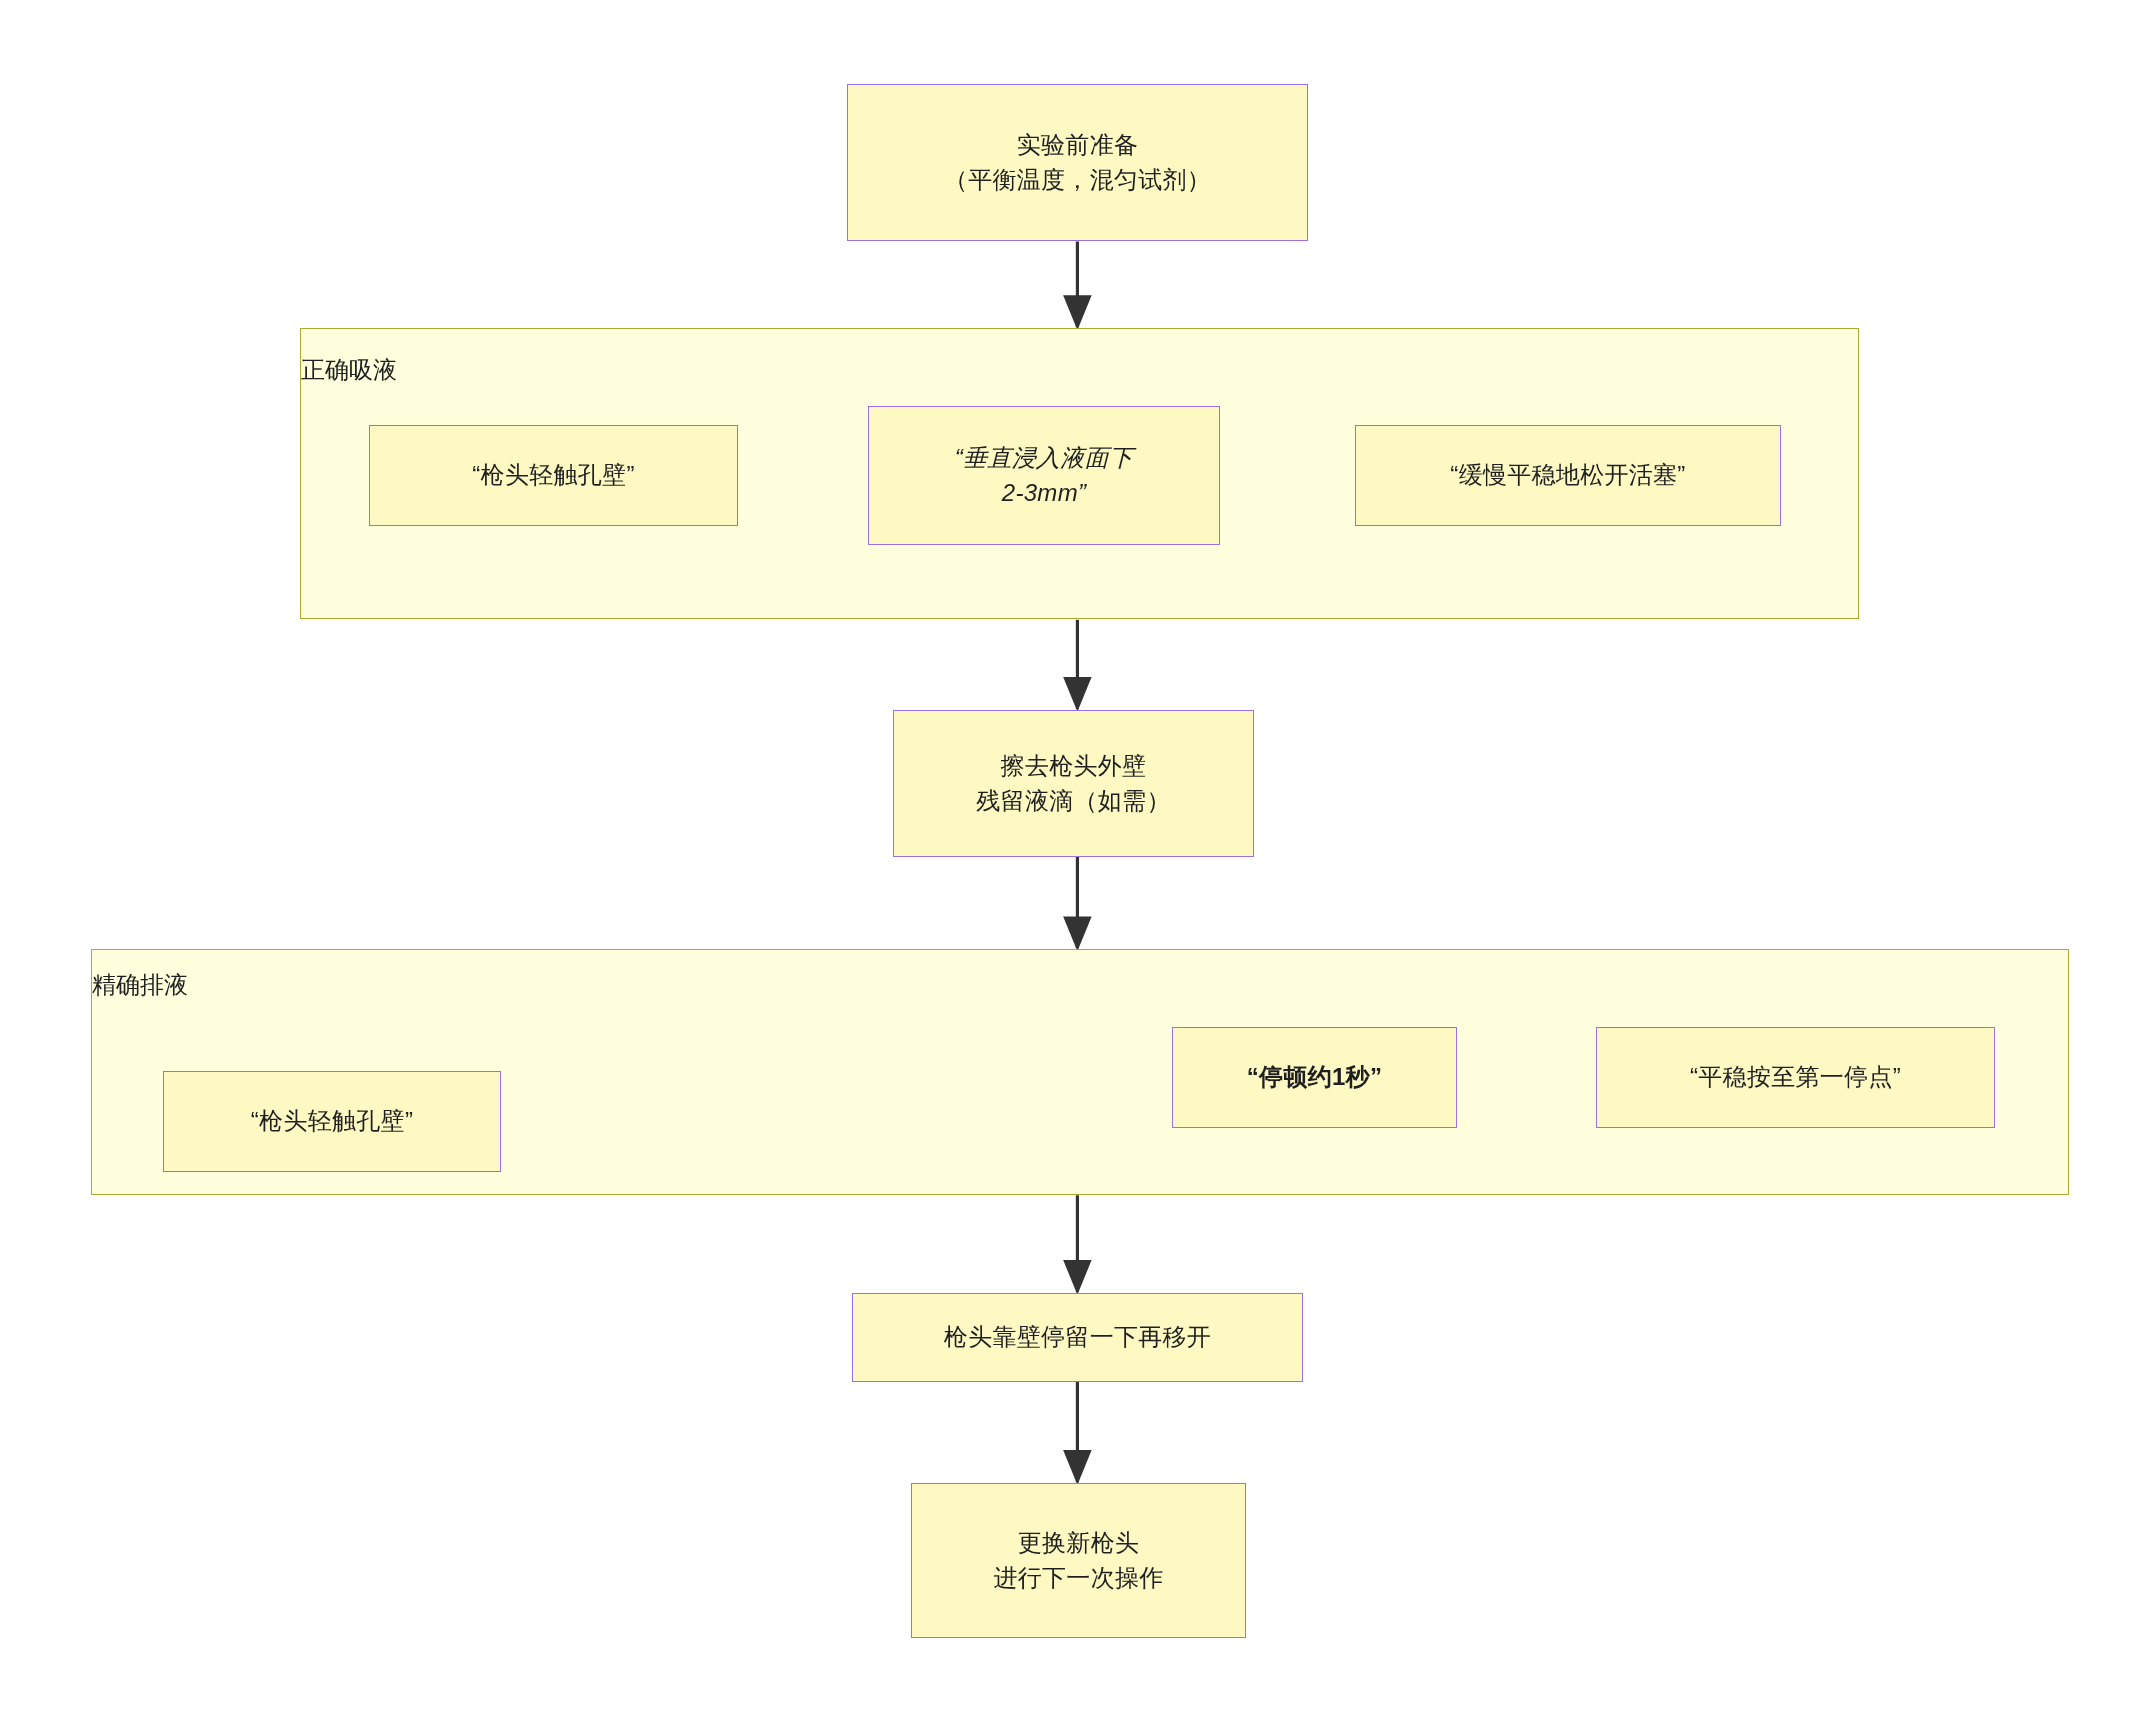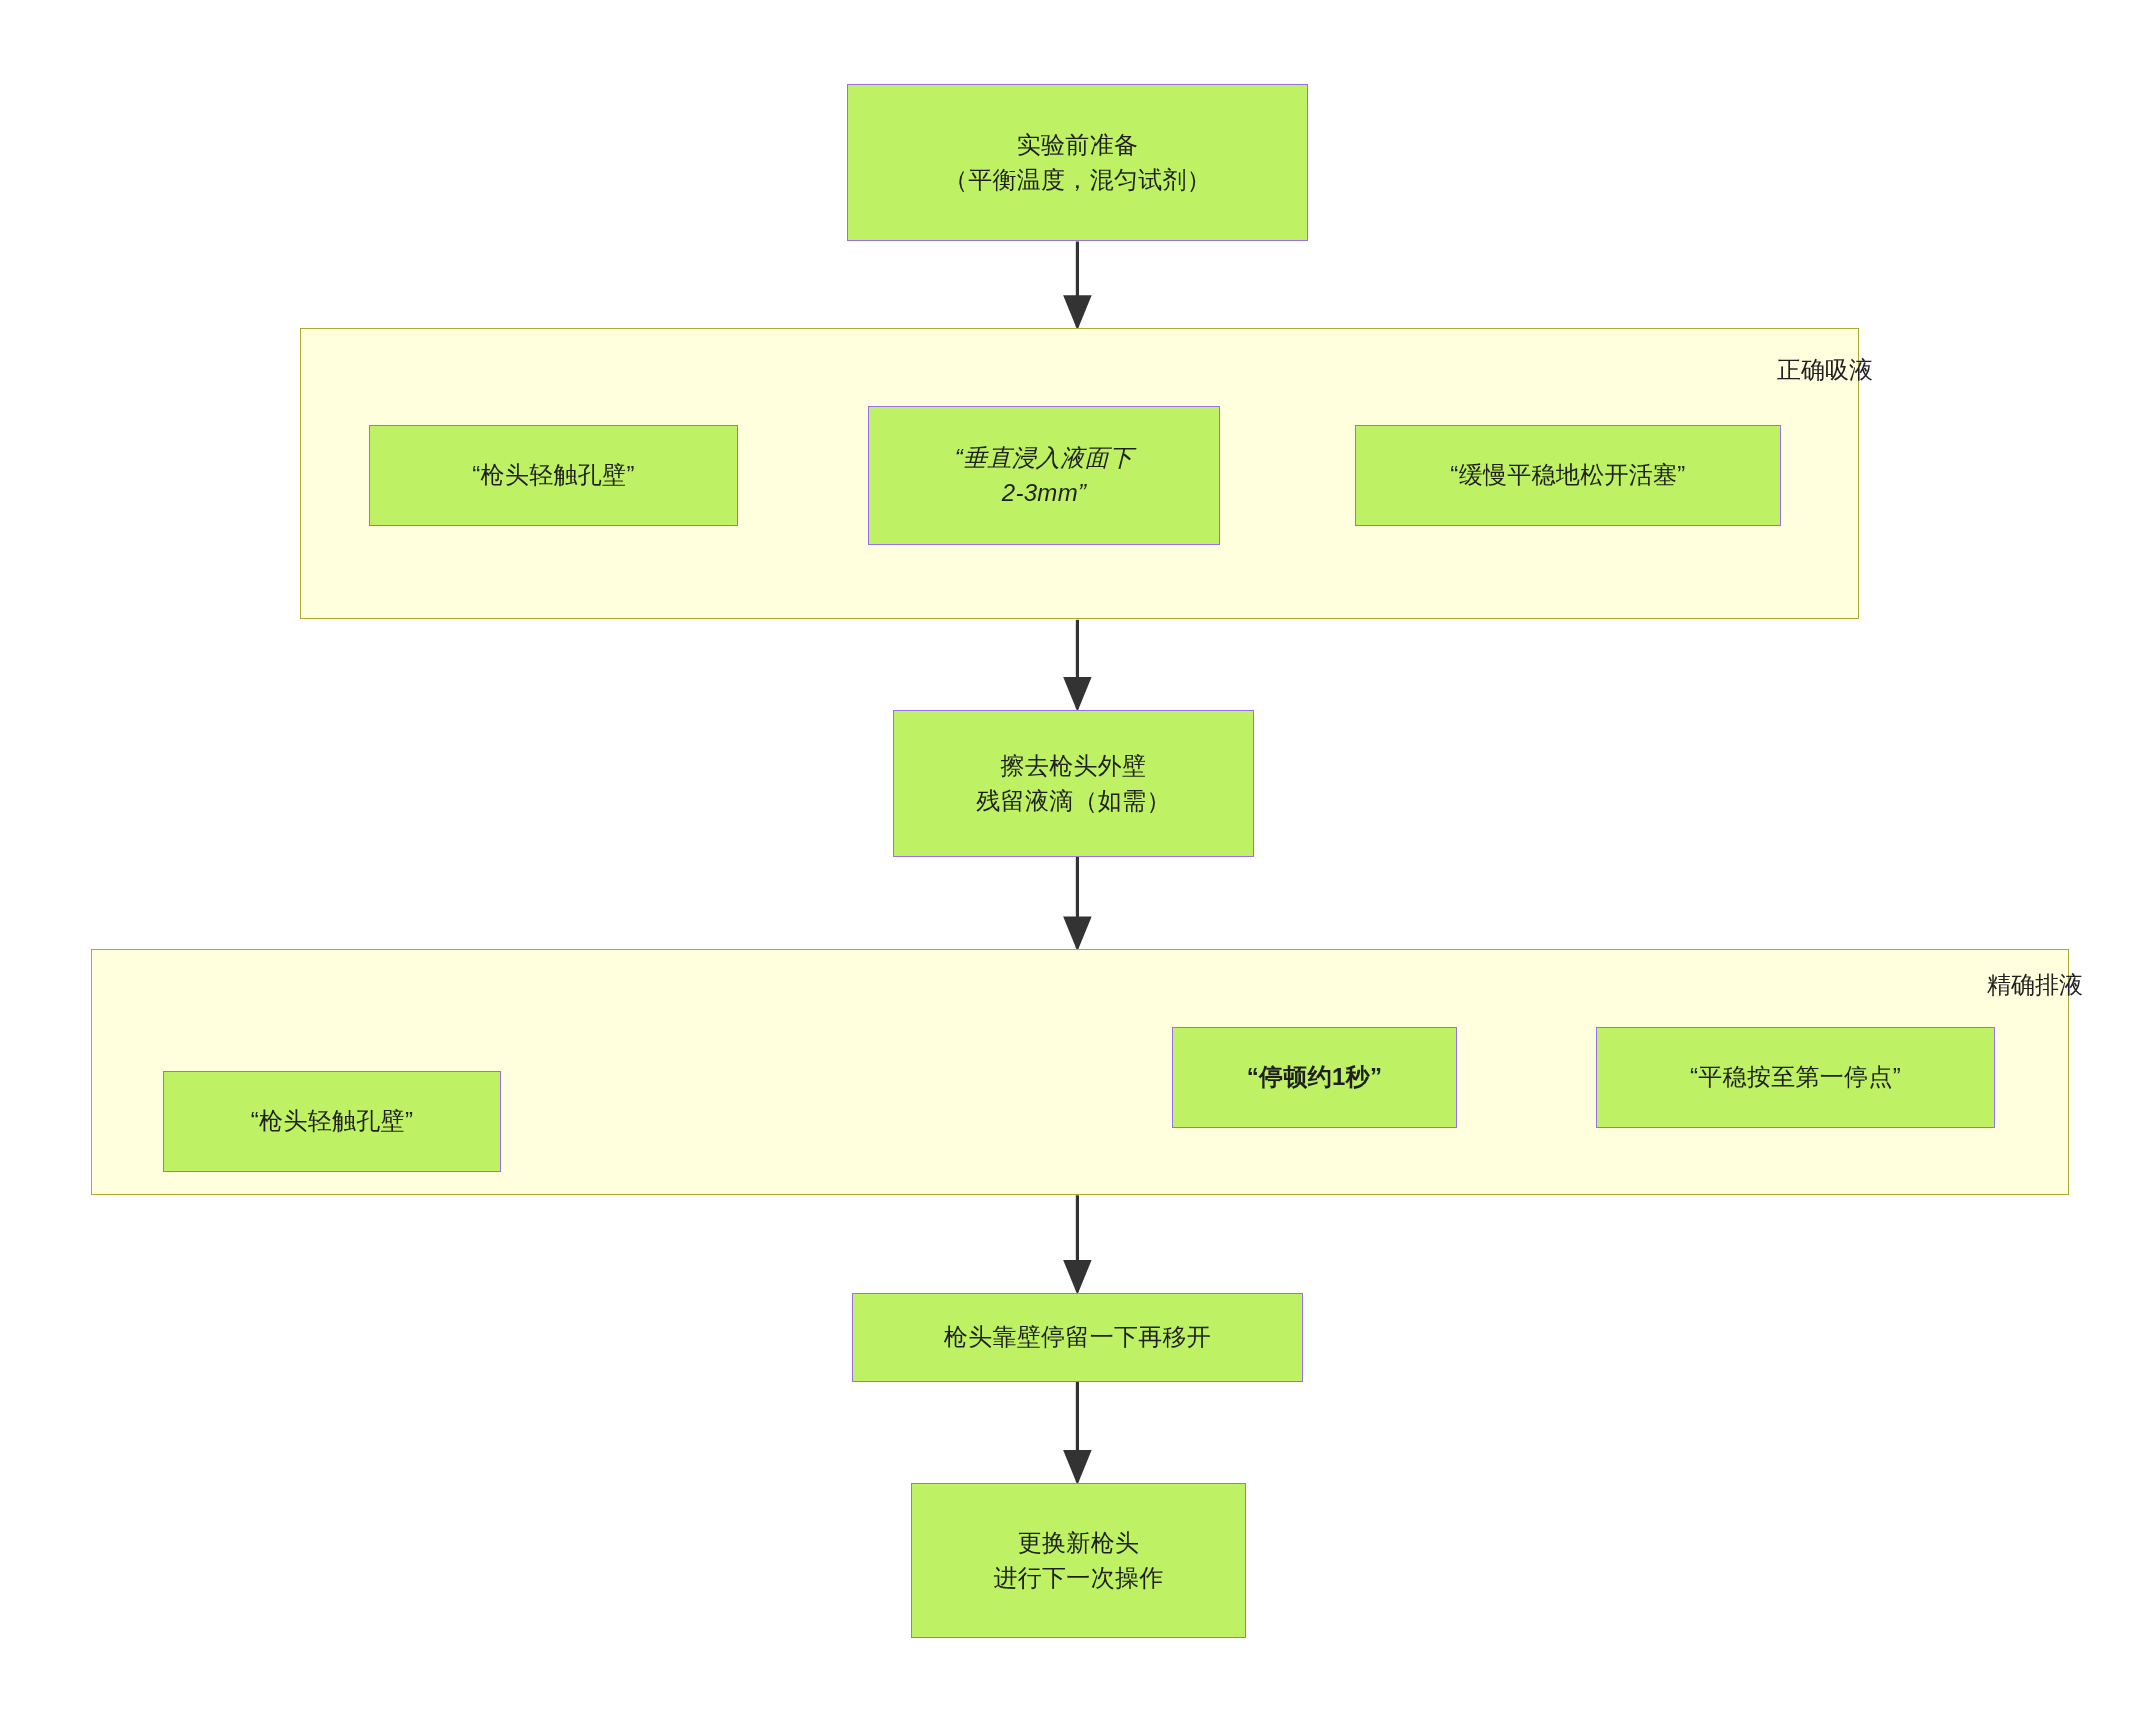--- a/index.html
+++ b/index.html
@@ -37,31 +37,30 @@
     position: absolute;
     background: #ffffde;
     border: 1.9px solid #aaaa33;
     box-sizing: border-box;
     z-index: 2;
   }
   .cluster-title {
     position: absolute;
     left: 0;
     width: 100%;
-    text-align: right;
+    text-align: left;
     font-size: 24px;
     color: #1f1f1f;
     white-space: nowrap;
-    margin-left: 15px;
   }
 
   
   .node {
     position: absolute;
-    background: #bef264;
+    background: #fef9c3;
     border: 1.9px solid #9b6fe8;
     box-sizing: border-box;
     display: flex;
     align-items: center;
     justify-content: center;
     text-align: center;
     color: #1f1f1f;
     font-size: 24px;
     line-height: 1.45;
     z-index: 3;

